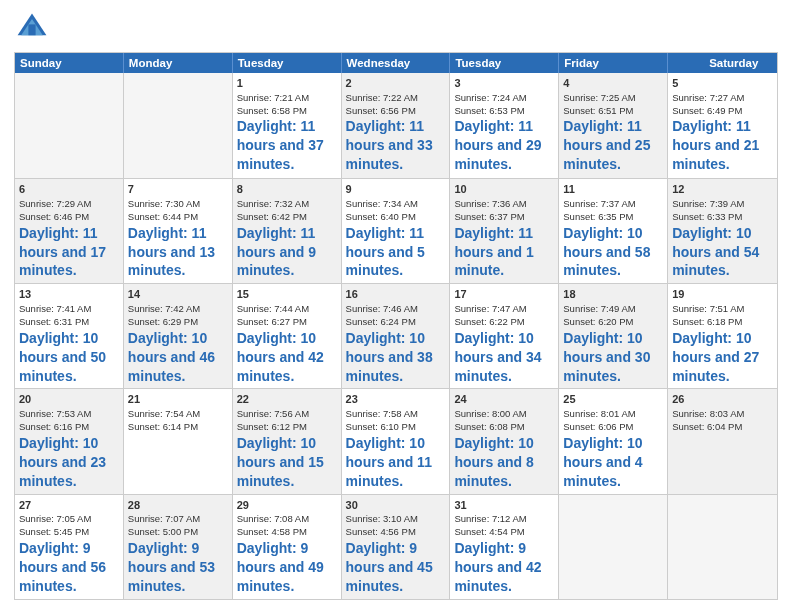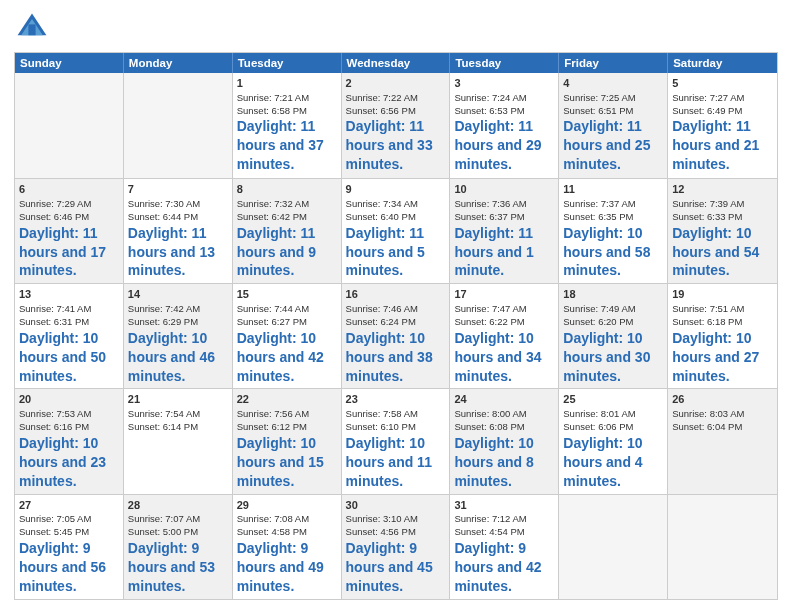--- a/index.html
+++ b/index.html
@@ -71,21 +71,21 @@
       grid-template-columns: repeat(7, 1fr);
       background: #2a6cb5;
     }
     .cal-header-cell {
       color: #fff;
       font-size: 11.5px;
       font-weight: bold;
       padding: 4px 5px;
       border-right: 1px solid #5a8fd0;
     }
-    .cal-header-cell:last-child { border-right: none; }
+    .cal-header-cell:last-child { border-right: none; margin-left: 36px; }
     .cal-body {
       flex: 1;
       display: grid;
       grid-template-rows: repeat(5, 1fr);
     }
     .cal-row {
       display: grid;
       grid-template-columns: repeat(7, 1fr);
       border-top: 1px solid #ccc;
     }

